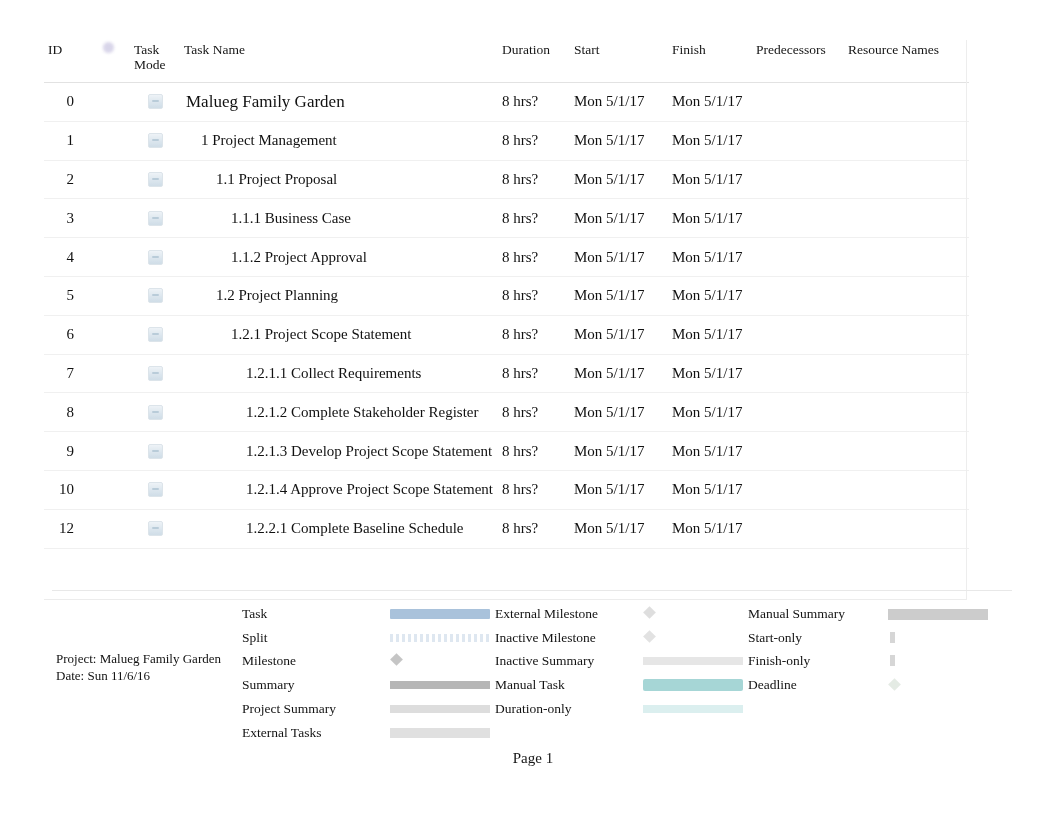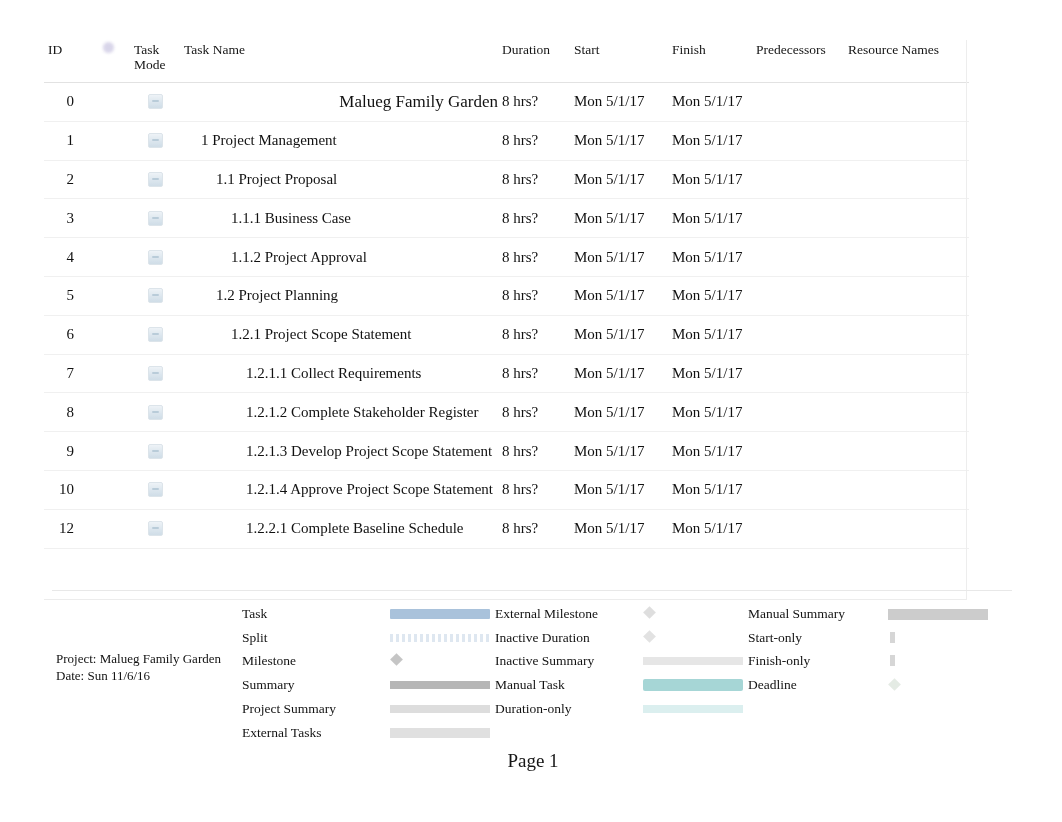--- a/index.html
+++ b/index.html
@@ -79,21 +79,21 @@
   .cell-id {
     text-align: right;
     padding-right: 12px !important;
     font-size: 13.5px;
     color: #1a1a1a;
   }
   .cell-name {
     white-space: nowrap;
     font-size: 15.5px;
   }
-  .row-0 .cell-name { font-size: 17px; text-align: right; }
+  .row-0 .cell-name { font-size: 17px; }
 
   .mode-icon {
     display: block;
     width: 13px;
     height: 13px;
     margin: 0 auto;
     border-radius: 2px;
     background: linear-gradient(180deg, #e7eef4 0%, #cfdde8 55%, #bdd0de 100%);
     border: 1px solid #cfdae2;
     opacity: 0.72;
@@ -306,21 +306,21 @@
     opacity: 0.55;
   }
 
   
   .page-footer {
     position: absolute;
     left: 0;
     top: 724px;
     width: 978px;
     text-align: center;
-    font-size: 19px;
+    font-size: 15px;
     color: #161616;
   }
 </style>
 </head>
 <body>
 
 <div class="page-sheet"></div>
 
 <div class="gantt-print">
 
@@ -563,21 +563,21 @@
           </div>
         </div>
         <div class="legend-col">
           <div class="legend-row">
             <div class="legend-label">External Milestone</div>
             <div class="swatch-box">
               <div class="sw-extmilestone"></div>
             </div>
           </div>
           <div class="legend-row">
-            <div class="legend-label">Inactive Duration</div>
+            <div class="legend-label">Inactive Milestone</div>
             <div class="swatch-box">
               <div class="sw-inactivemilestone"></div>
             </div>
           </div>
           <div class="legend-row">
             <div class="legend-label">Inactive Summary</div>
             <div class="swatch-box">
               <div class="sw-inactivesummary"></div>
             </div>
           </div>

